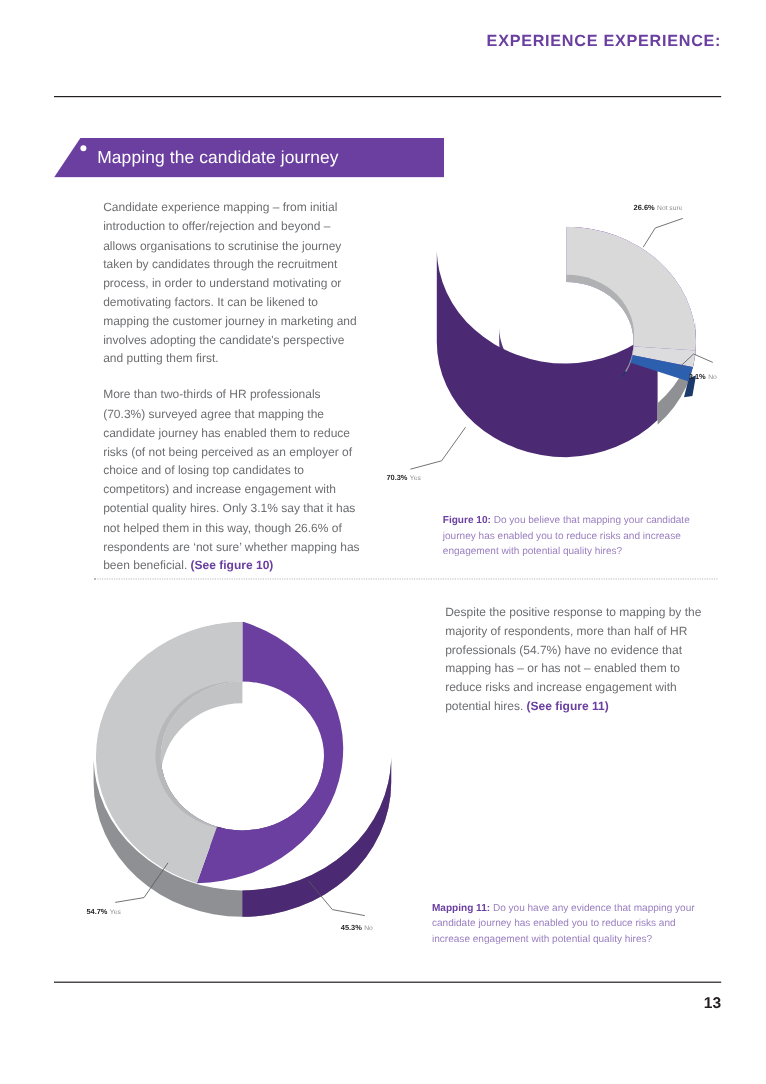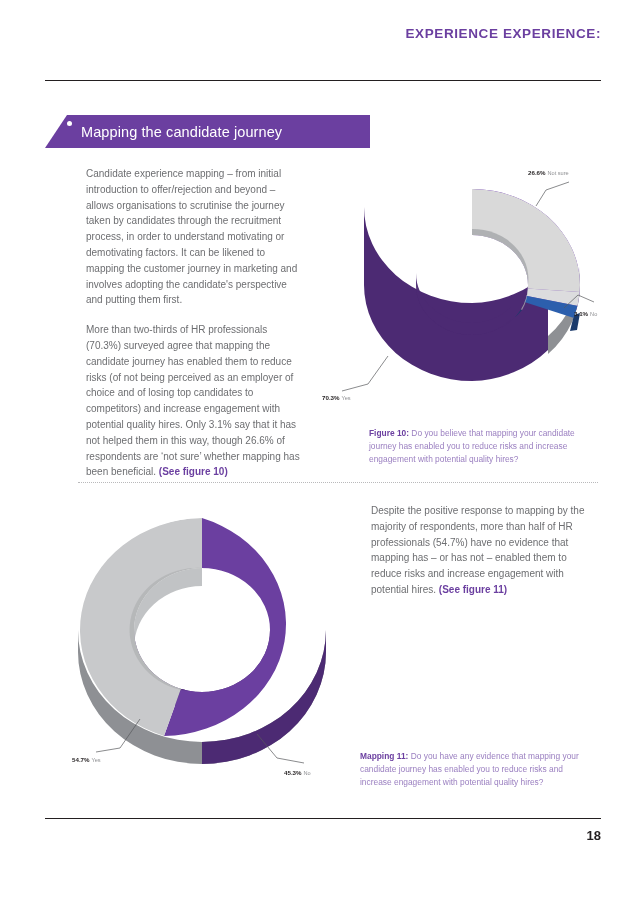--- a/index.html
+++ b/index.html
@@ -274,13 +274,13 @@
       <tspan class="lbl-pct">45.3%</tspan><tspan class="lbl-name" dx="2">No</tspan>
     </text>
   </g>
 </svg>
 
 <div class="fig-caption" id="fig11-caption">
   <b>Mapping 11:</b><span> Do you have any evidence that mapping your candidate journey has enabled you to reduce risks and increase engagement with potential quality hires?</span>
 </div>
 
 <div class="footer-rule"></div>
-<div class="page-number">18</div>
+<div class="page-number">13</div>
 
 </body></html>

